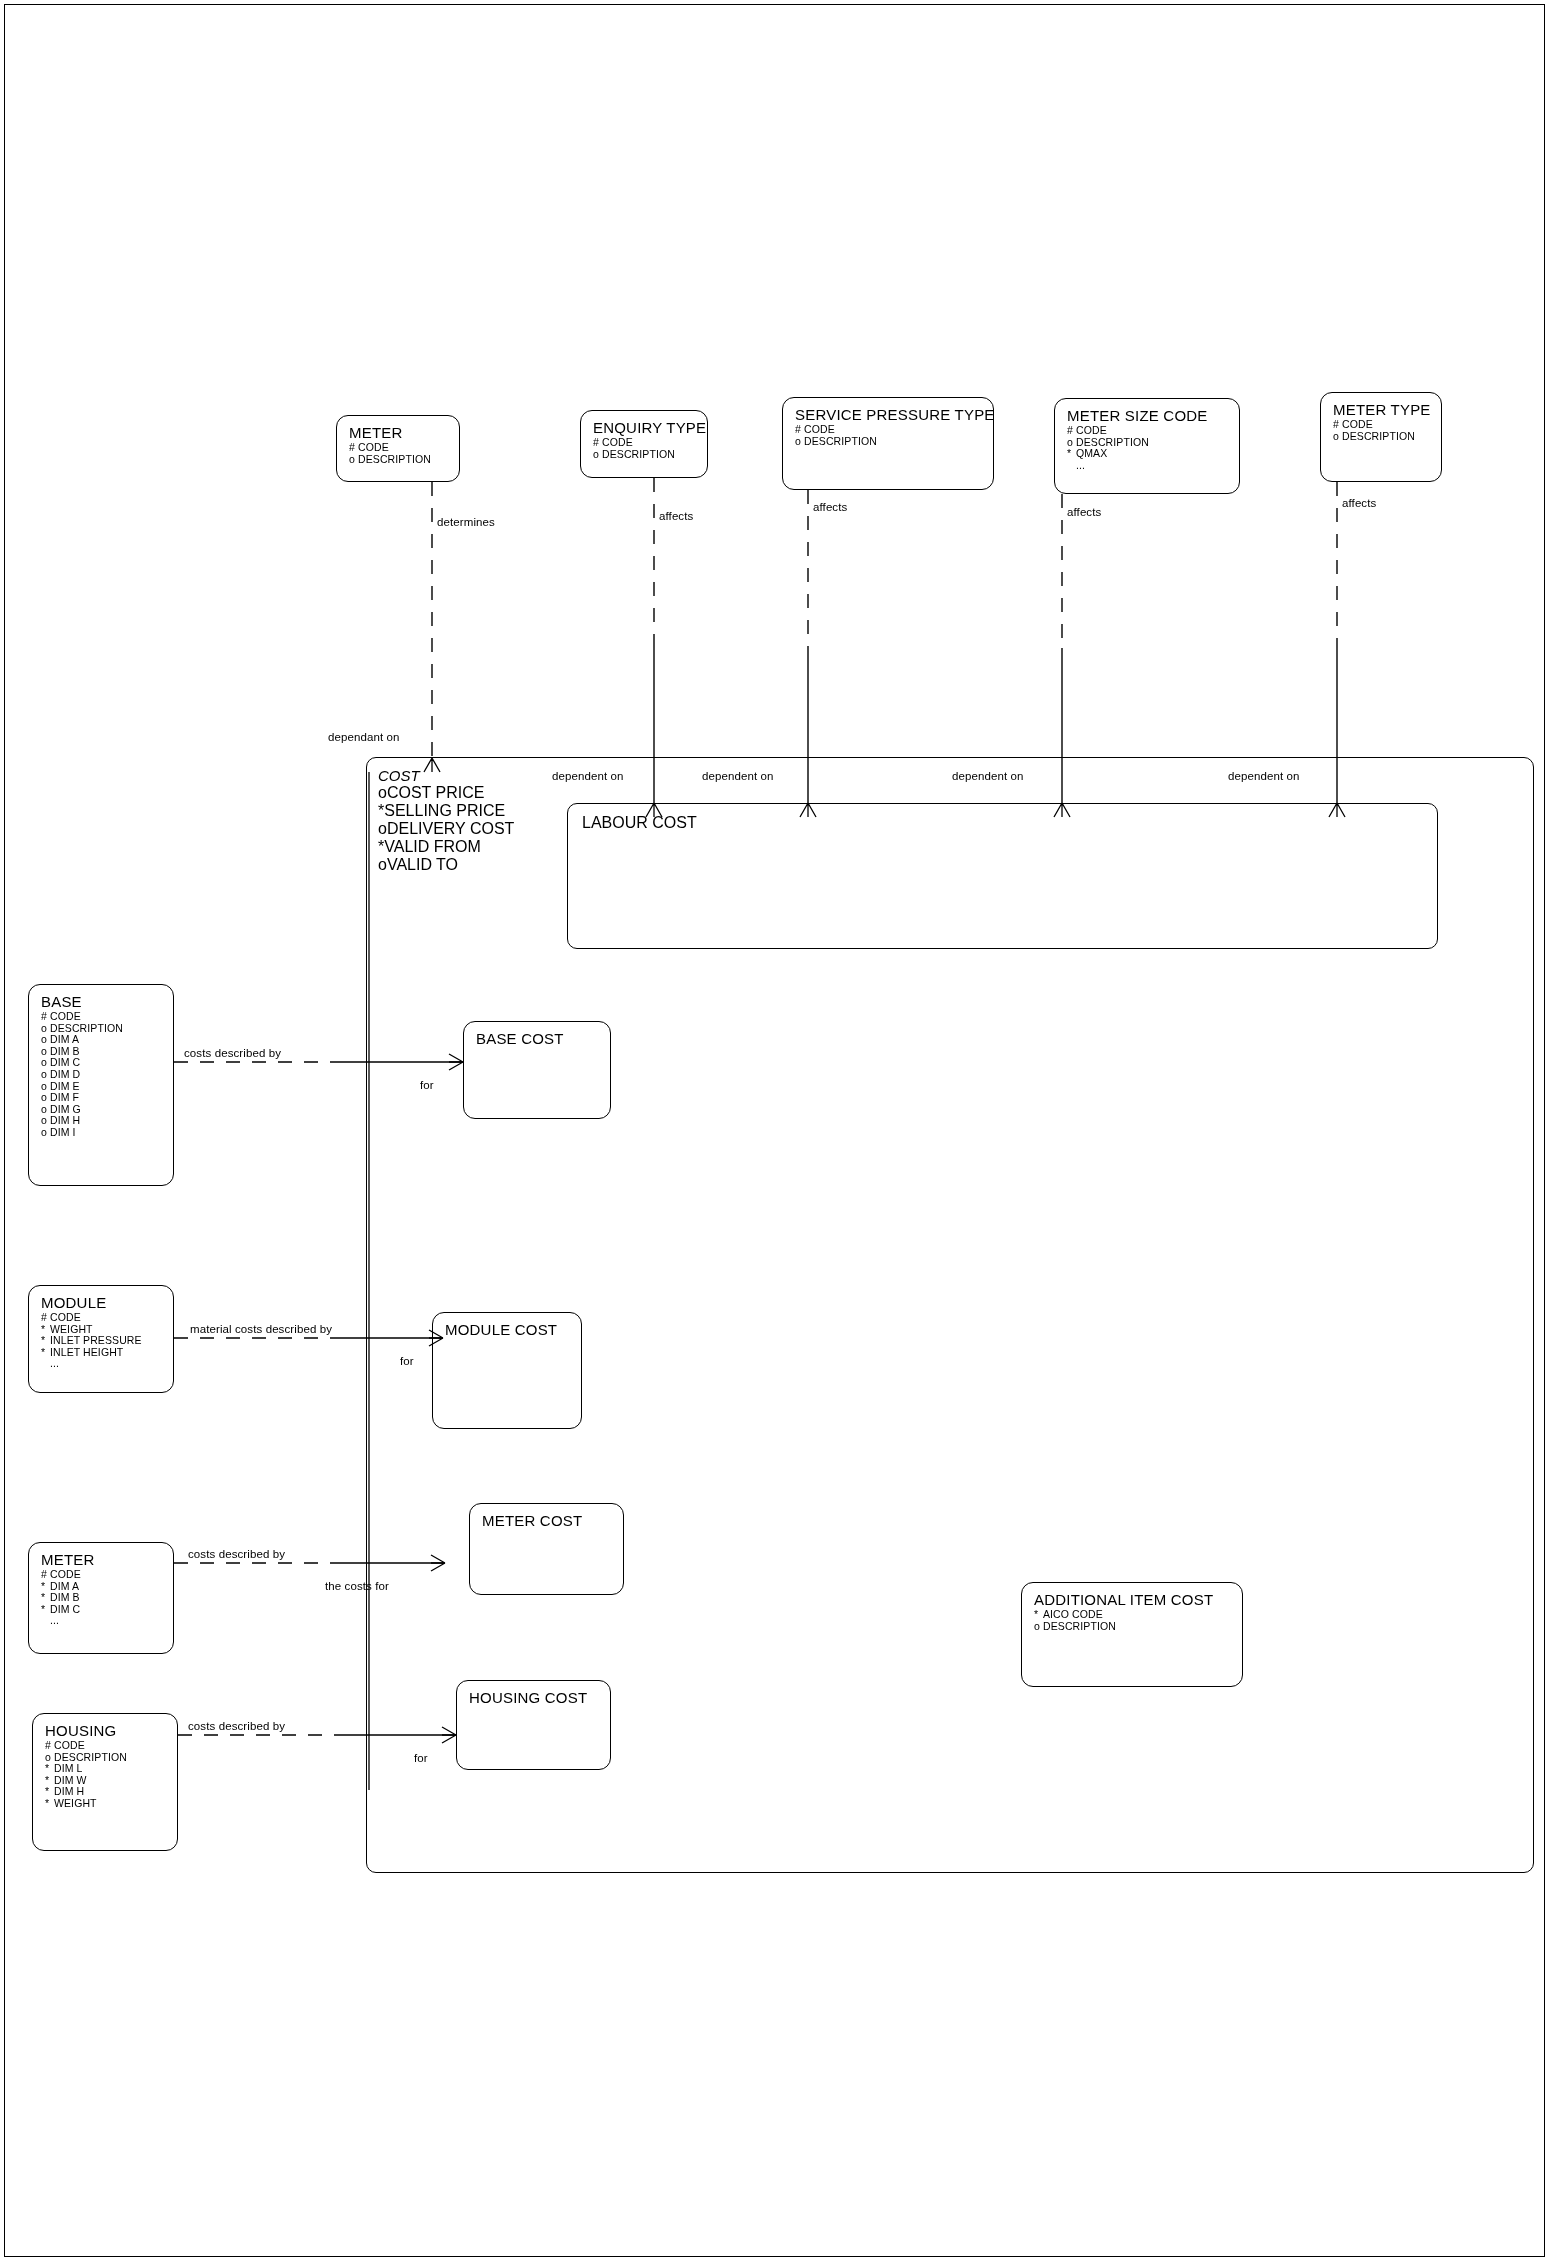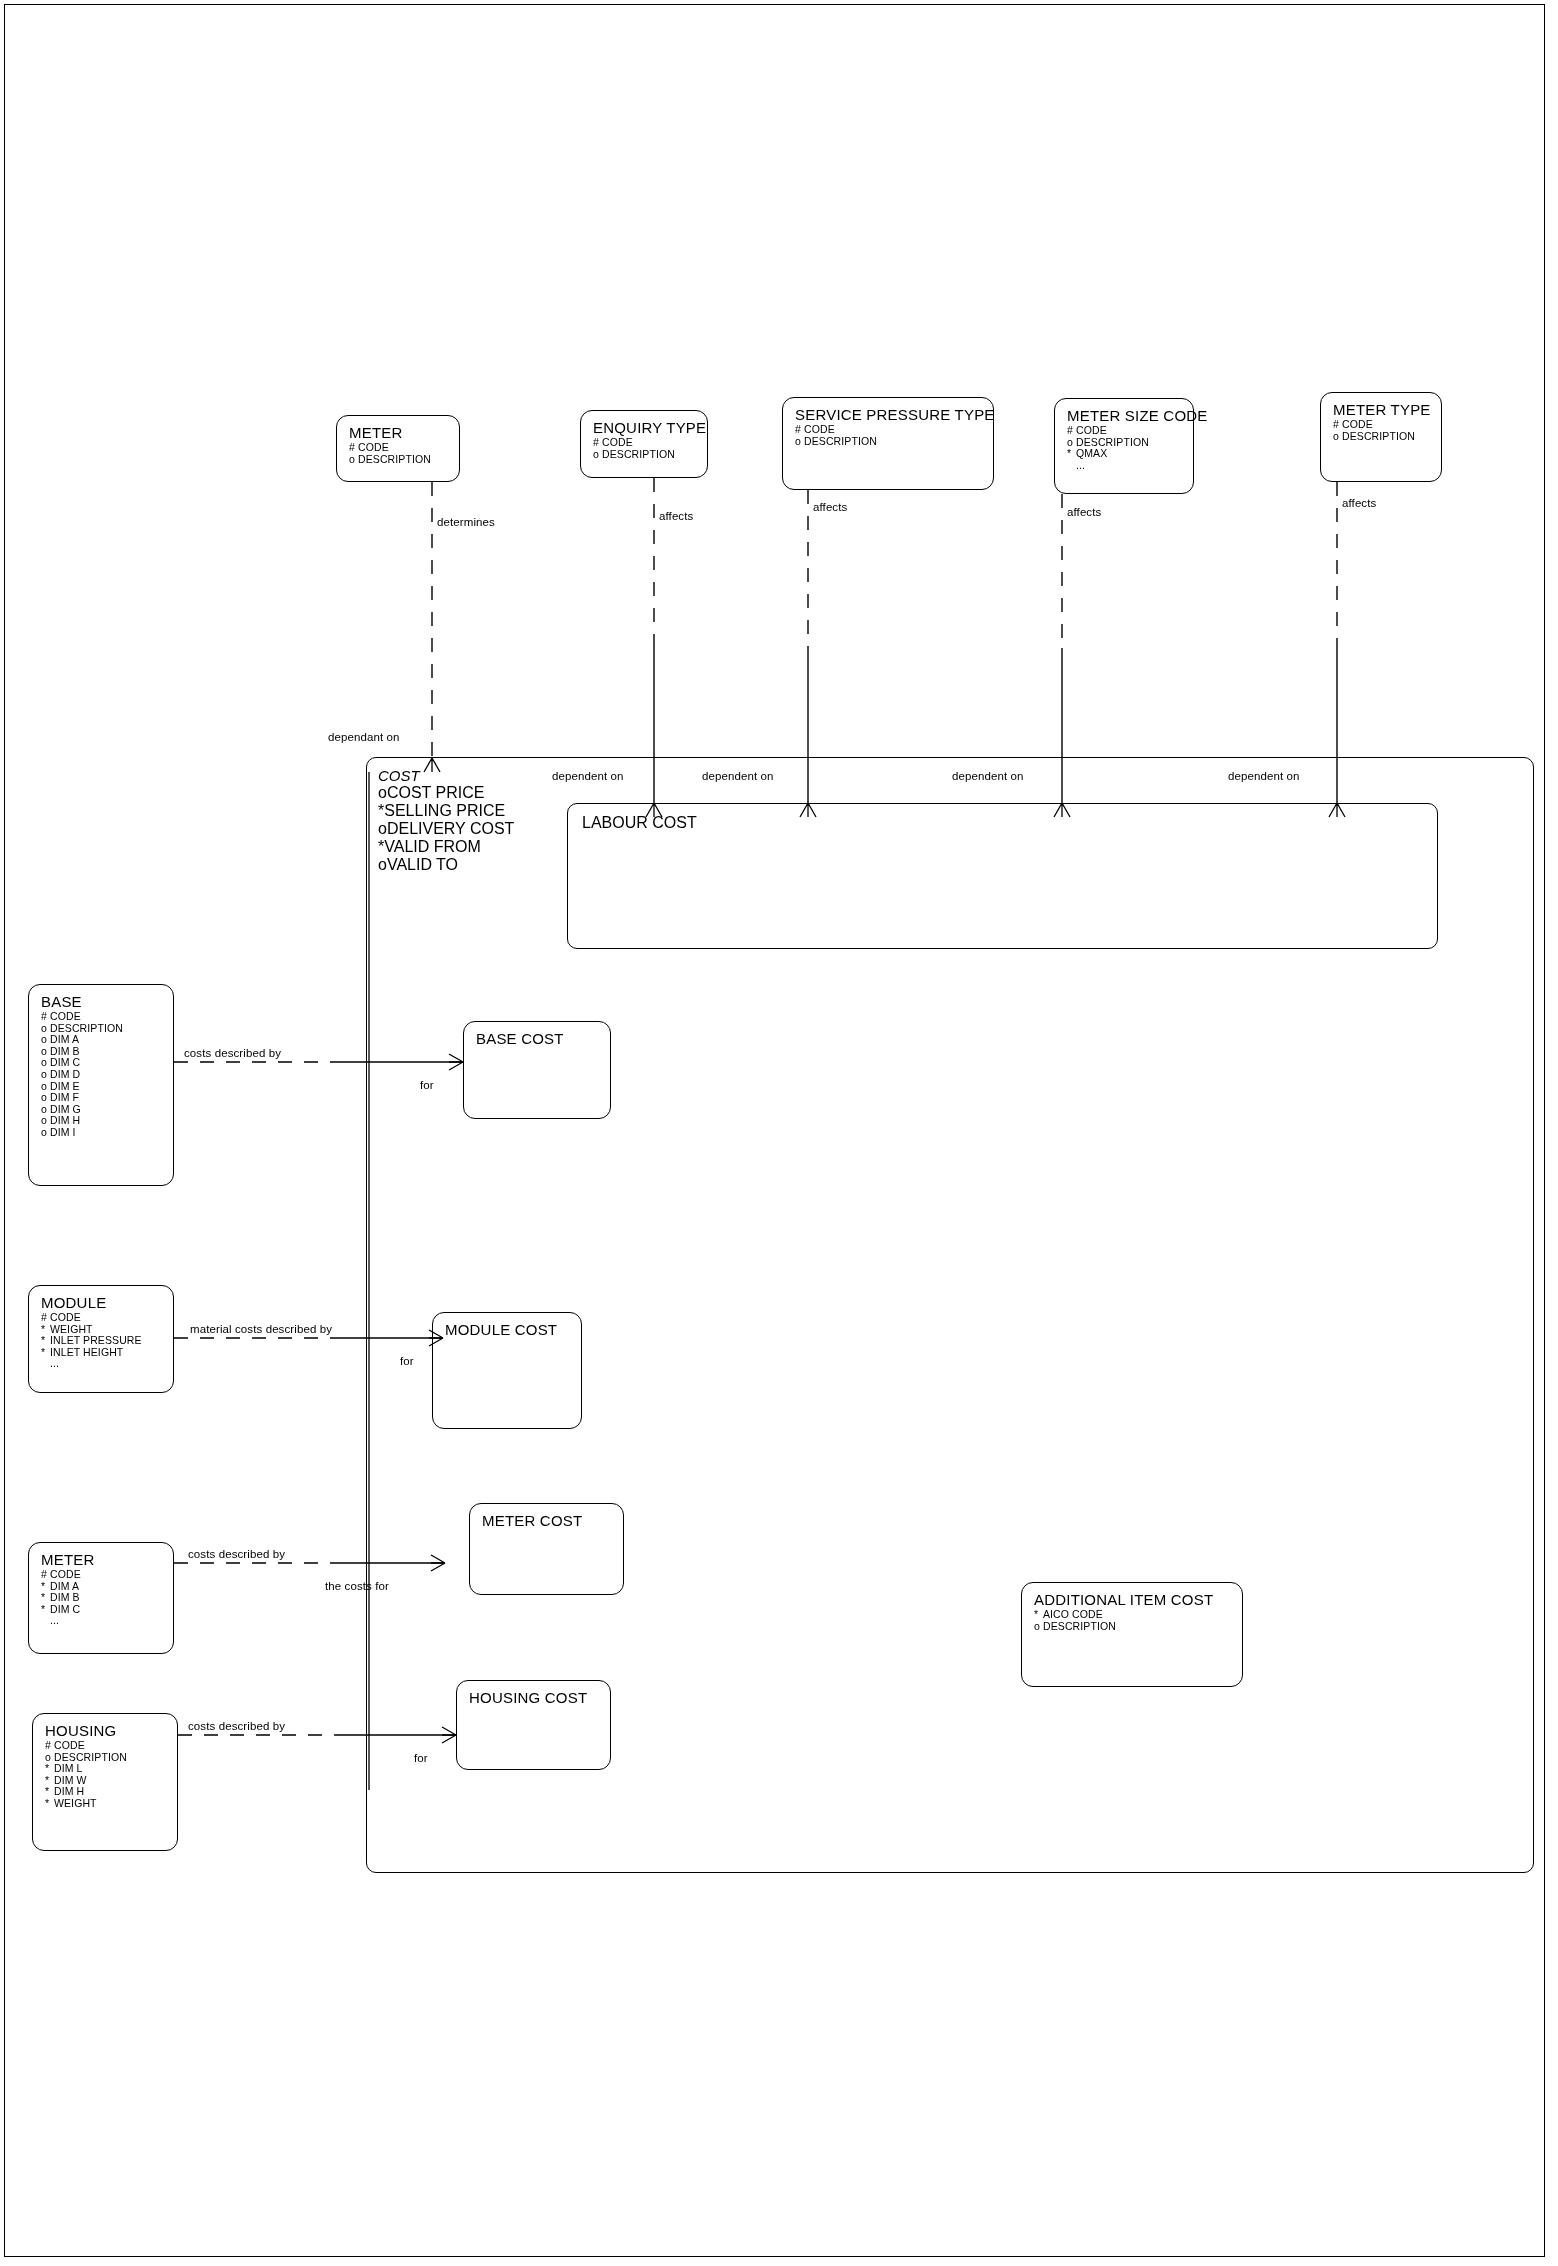--- a/index.html
+++ b/index.html
@@ -165,21 +165,21 @@
   </div>
 
   <div class="entity" style="left:782px; top:397px; width:212px; height:93px;">
     <div class="ename">SERVICE PRESSURE TYPE</div>
     <div class="attrs">
       <div class="attr"><span class="mark">#</span>CODE</div>
       <div class="attr"><span class="mark">o</span>DESCRIPTION</div>
     </div>
   </div>
 
-  <div class="entity" style="left:1054px; top:398px; width:140px; height:96px;">
+  <div class="entity" style="left:1054px; top:398px; width:186px; height:96px;">
     <div class="ename">METER SIZE CODE</div>
     <div class="attrs">
       <div class="attr"><span class="mark">#</span>CODE</div>
       <div class="attr"><span class="mark">o</span>DESCRIPTION</div>
       <div class="attr"><span class="mark">*</span>QMAX</div>
       <div class="attr"><span class="mark"></span>...</div>
     </div>
   </div>
 
   <div class="entity" style="left:1320px; top:392px; width:122px; height:90px;">

